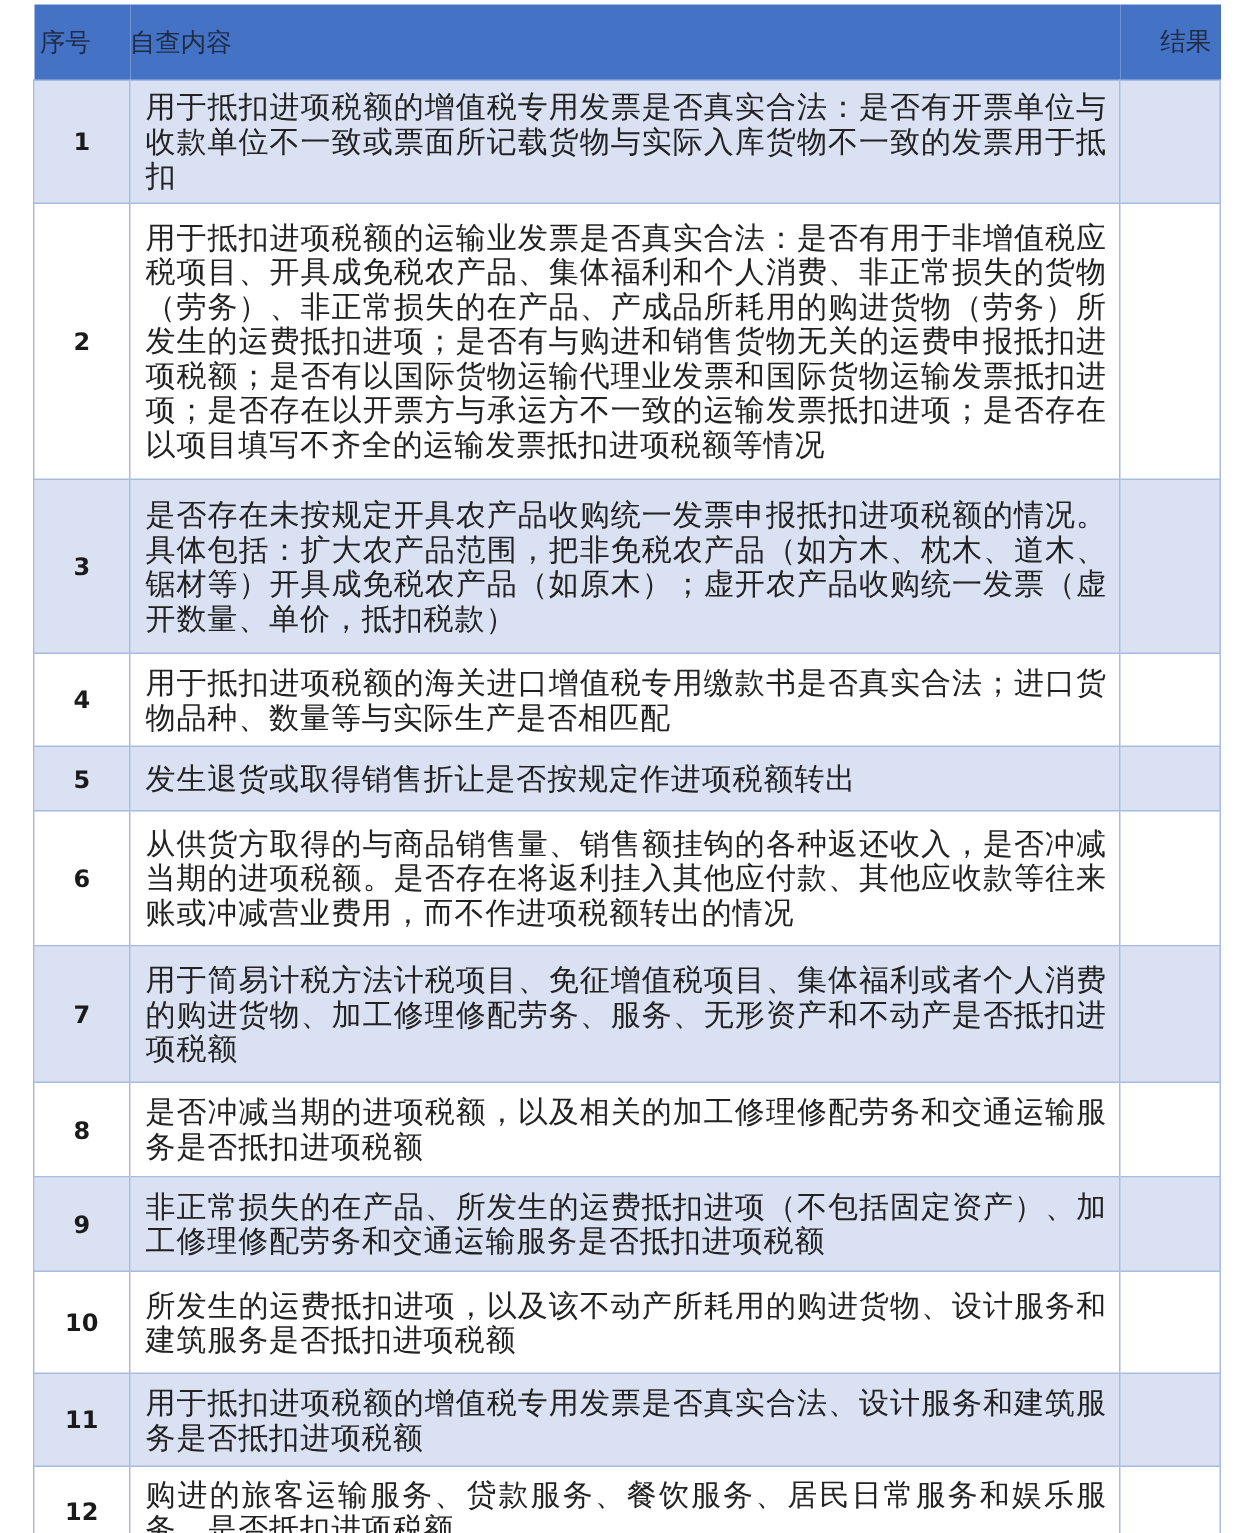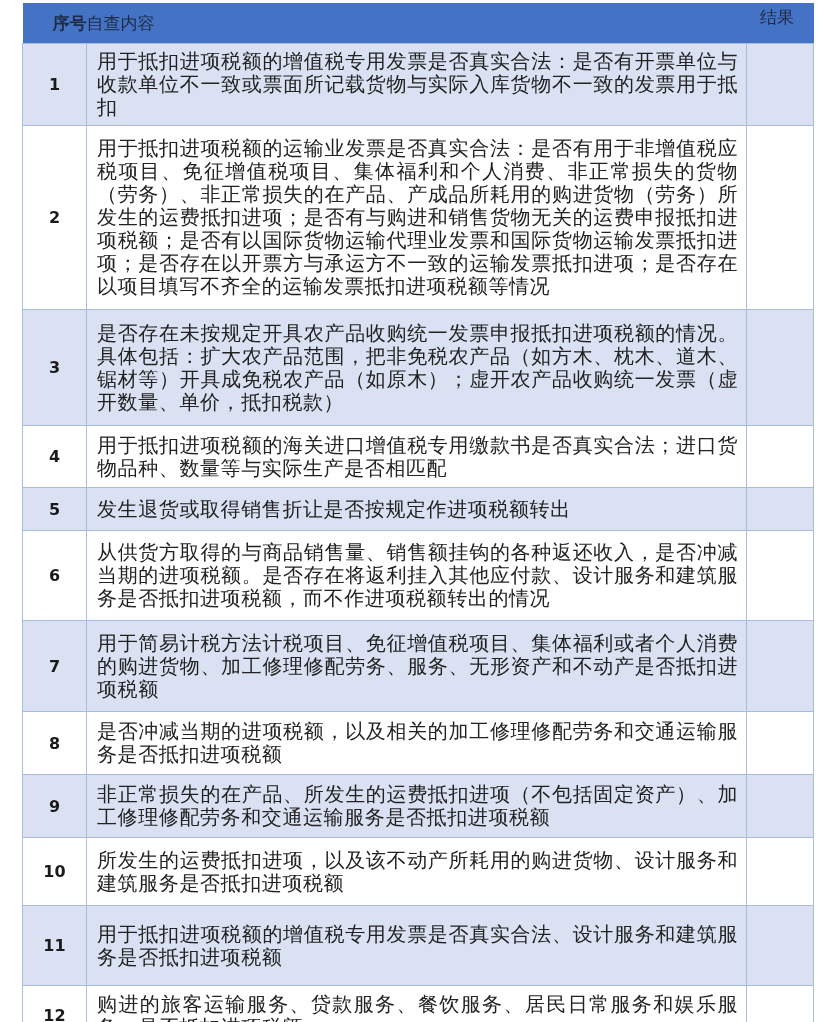--- a/index.html
+++ b/index.html
@@ -6,23 +6,23 @@
   body { width: 829px; height: 1022px; position: relative; overflow: hidden;
          font-family: "DejaVu Serif", "Liberation Serif", serif; color: #222; }
   table.check { position: absolute; left: 22px; top: 3px; width: 791px;
                 border-collapse: collapse; table-layout: fixed; }
   col.c-no { width: 64px; }
   col.c-content { width: 660px; }
   col.c-result { width: 67px; }
   thead th { background: #4472C4; color: #1f2b46; font-weight: normal;
              font-family: "DejaVu Sans", "Liberation Sans", sans-serif;
              font-size: 17px; height: 37px; padding: 0; border: none; }
-  thead th.h-no { text-align: right; padding-left: 4px; font-weight: bold; }
+  thead th.h-no { text-align: left; padding-left: 4px; }
   thead th.h-content { text-align: left; }
-  thead th.h-result { padding-right: 6px; vertical-align: top; padding-top: 3px; }
+  thead th.h-result { text-align: right; padding-right: 6px; vertical-align: top; padding-top: 13px; }
   tbody td { border: 1px solid #A9BCE0; padding: 0; font-size: 20px; line-height: 23px; }
   tbody tr:nth-child(odd) td { background: #D9E1F2; }
   tbody tr:nth-child(even) td { background: #ffffff; }
   td.no { text-align: center; font-weight: bold;
           font-family: "DejaVu Sans", "Liberation Sans", sans-serif; font-size: 16px; color: #1a1a1a; }
   td.content { padding: 6px 8px 6px 10px; text-align: justify; letter-spacing: 0.6px; }
   td.result { }
 </style>
 </head>
 <body>
@@ -41,41 +41,41 @@
     </tr>
   </thead>
   <tbody>
     <tr style="height:65px">
       <td class="no">1</td>
       <td class="content">用于抵扣进项税额的增值税专用发票是否真实合法：是否有开票单位与收款单位不一致或票面所记载货物与实际入库货物不一致的发票用于抵扣</td>
       <td class="result"></td>
     </tr>
     <tr style="height:184px">
       <td class="no">2</td>
-      <td class="content">用于抵扣进项税额的运输业发票是否真实合法：是否有用于非增值税应税项目、免征增值税项目、集体福利和个人消费、非正常损失的货物（劳务）、非正常损失的在产品、产成品所耗用的购进货物（劳务）所发生的运费抵扣进项；是否有与购进和销售货物无关的运费申报抵扣进项税额；是否有以国际货物运输代理业发票和国际货物运输发票抵扣进项；是否存在以开票方与承运方不一致的运输发票抵扣进项；是否存在以项目填写不齐全的运输发票抵扣进项税额等情况</td>
+      <td class="content">用于抵扣进项税额的运输业发票是否真实合法：是否有用于非增值税应税项目、开具成免税农产品、集体福利和个人消费、非正常损失的货物（劳务）、非正常损失的在产品、产成品所耗用的购进货物（劳务）所发生的运费抵扣进项；是否有与购进和销售货物无关的运费申报抵扣进项税额；是否有以国际货物运输代理业发票和国际货物运输发票抵扣进项；是否存在以开票方与承运方不一致的运输发票抵扣进项；是否存在以项目填写不齐全的运输发票抵扣进项税额等情况</td>
       <td class="result"></td>
     </tr>
     <tr style="height:116px">
       <td class="no">3</td>
       <td class="content">是否存在未按规定开具农产品收购统一发票申报抵扣进项税额的情况。具体包括：扩大农产品范围，把非免税农产品（如方木、枕木、道木、锯材等）开具成免税农产品（如原木）；虚开农产品收购统一发票（虚开数量、单价，抵扣税款）</td>
       <td class="result"></td>
     </tr>
     <tr style="height:62px">
       <td class="no">4</td>
       <td class="content">用于抵扣进项税额的海关进口增值税专用缴款书是否真实合法；进口货物品种、数量等与实际生产是否相匹配</td>
       <td class="result"></td>
     </tr>
     <tr style="height:43px">
       <td class="no">5</td>
       <td class="content">发生退货或取得销售折让是否按规定作进项税额转出</td>
       <td class="result"></td>
     </tr>
     <tr style="height:90px">
       <td class="no">6</td>
-      <td class="content">从供货方取得的与商品销售量、销售额挂钩的各种返还收入，是否冲减当期的进项税额。是否存在将返利挂入其他应付款、设计服务和建筑服务是否抵扣进项税额，而不作进项税额转出的情况</td>
+      <td class="content">从供货方取得的与商品销售量、销售额挂钩的各种返还收入，是否冲减当期的进项税额。是否存在将返利挂入其他应付款、其他应收款等往来账或冲减营业费用，而不作进项税额转出的情况</td>
       <td class="result"></td>
     </tr>
     <tr style="height:91px">
       <td class="no">7</td>
       <td class="content">用于简易计税方法计税项目、免征增值税项目、集体福利或者个人消费的购进货物、加工修理修配劳务、服务、无形资产和不动产是否抵扣进项税额</td>
       <td class="result"></td>
     </tr>
     <tr style="height:63px">
       <td class="no">8</td>
       <td class="content">是否冲减当期的进项税额，以及相关的加工修理修配劳务和交通运输服务是否抵扣进项税额</td>
@@ -84,21 +84,21 @@
     <tr style="height:63px">
       <td class="no">9</td>
       <td class="content">非正常损失的在产品、所发生的运费抵扣进项（不包括固定资产）、加工修理修配劳务和交通运输服务是否抵扣进项税额</td>
       <td class="result"></td>
     </tr>
     <tr style="height:68px">
       <td class="no">10</td>
       <td class="content">所发生的运费抵扣进项，以及该不动产所耗用的购进货物、设计服务和建筑服务是否抵扣进项税额</td>
       <td class="result"></td>
     </tr>
-    <tr style="height:80px">
+    <tr style="height:62px">
       <td class="no">11</td>
       <td class="content">用于抵扣进项税额的增值税专用发票是否真实合法、设计服务和建筑服务是否抵扣进项税额</td>
       <td class="result"></td>
     </tr>
     <tr style="height:60px">
       <td class="no">12</td>
       <td class="content">购进的旅客运输服务、贷款服务、餐饮服务、居民日常服务和娱乐服务，是否抵扣进项税额</td>
       <td class="result"></td>
     </tr>
   </tbody>

